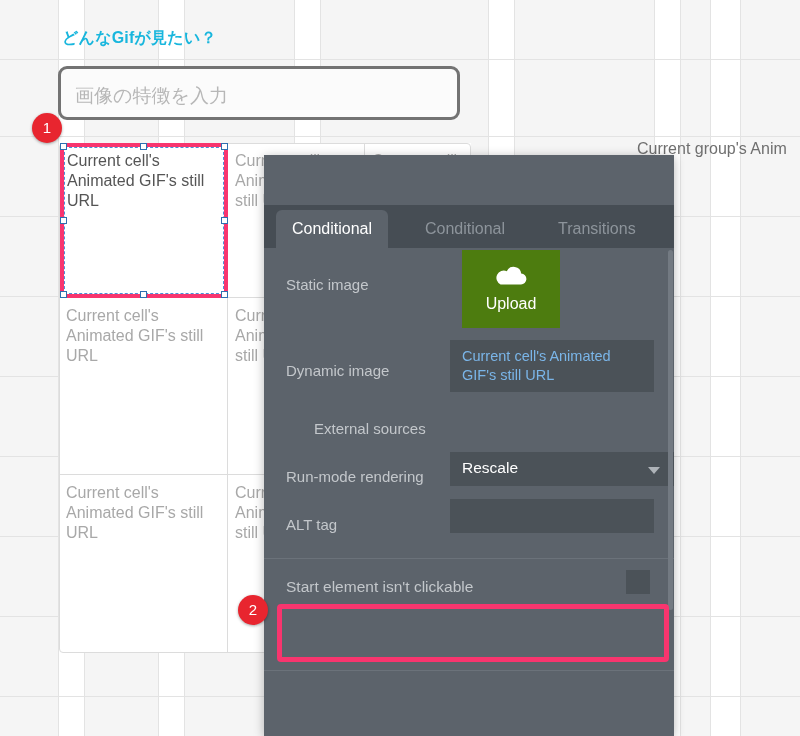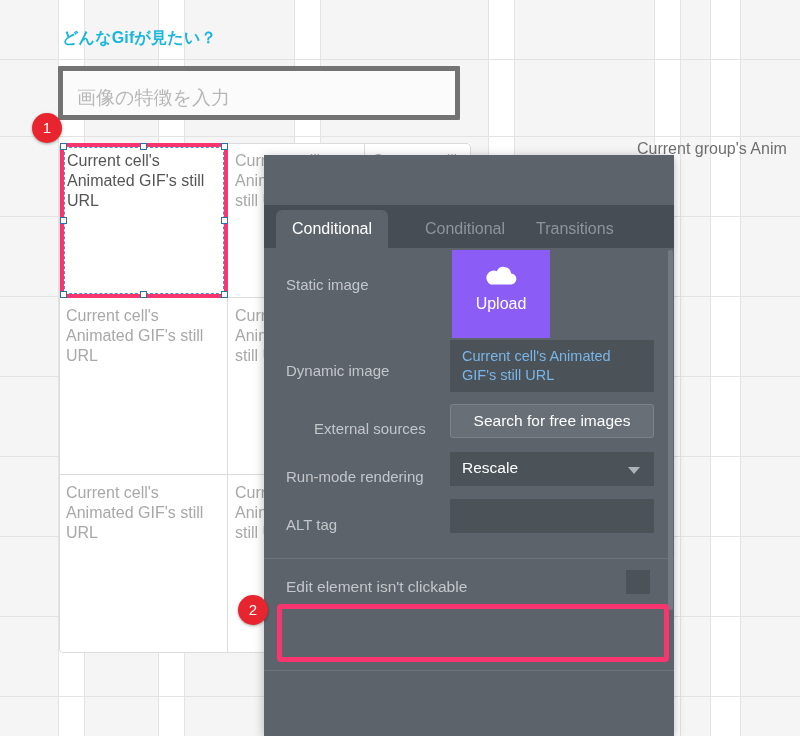--- a/index.html
+++ b/index.html
@@ -57,22 +57,22 @@
     white-space: nowrap;
   }
 
   #search-input-box {
     position: absolute;
     left: 58px;
     top: 66px;
     width: 402px;
     height: 54px;
     background: #fbfbfb;
-    border: 5px solid #737373;
-    border-radius: 1px;
+    border: 3px solid #737373;
+    border-radius: 9px;
   }
 
   #search-input-box .ph {
     position: absolute;
     left: 14px;
     top: 14px;
     font-size: 19px;
     color: #b7b7b7;
     white-space: nowrap;
   }
@@ -230,21 +230,21 @@
   }
 
   .pe-tab.active {
     background: #5c636b;
     color: #ffffff;
     border-radius: 6px 6px 0 0;
   }
 
   #tab-appearance { left: 12px; }
   #tab-conditional { left: 145px; }
-  #tab-transitions { left: 256px; }
+  #tab-transitions { left: 278px; }
 
   
   #pe-body {
     position: absolute;
     left: 0;
     top: 93px;
     width: 410px;
     bottom: 0;
     background: #5c636b;
   }
@@ -254,25 +254,25 @@
     font-size: 15px;
     color: #c3c7cb;
     white-space: nowrap;
   }
 
   
   #label-static { left: 22px; top: 28px; }
 
   #upload-button {
     position: absolute;
-    left: 188px;
+    left: 198px;
     top: 2px;
     width: 98px;
-    height: 88px;
-    background: #8b5cf6;
+    height: 78px;
+    background: #4d7c0f;
     cursor: pointer;
   }
   #upload-icon {
     position: absolute;
     left: 50%;
     top: 14px;
     transform: translateX(-50%);
   }
   #upload-label {
     position: absolute;
@@ -327,21 +327,21 @@
     white-space: nowrap;
   }
 
   
   #label-runmode { left: 22px; top: 220px; }
 
   #runmode-select {
     position: absolute;
     left: 186px;
     top: 204px;
-    width: 204px;
+    width: 224px;
     height: 34px;
     background: #4b5258;
     cursor: pointer;
   }
   #runmode-select .sv {
     position: absolute;
     left: 12px;
     top: 7px;
     font-size: 15.5px;
     color: #ffffff;
@@ -584,34 +584,33 @@
       </div>
       <div id="upload-label">Upload</div>
     </div>
 
     <div class="field-label" id="label-dynamic">Dynamic image</div>
     <div id="dynamic-value-box">
       <div class="dv-text">Current cell's Animated GIF's still URL</div>
     </div>
 
     <div class="field-label" id="label-external">External sources</div>
-    <div id="search-free-images-button">Search for free images</div>
 
     <div class="field-label" id="label-runmode">Run-mode rendering</div>
     <div id="runmode-select">
       <div class="sv">Rescale</div>
       <div class="caret"></div>
     </div>
 
     <div class="field-label" id="label-alt">ALT tag</div>
     <input id="alt-tag-input" type="text" value="" style="">
 
     <div id="divider-1"></div>
 
-    <div class="field-label" id="label-clickable">Edit element isn't clickable</div>
+    <div class="field-label" id="label-clickable">Start element isn't clickable</div>
     <div id="clickable-checkbox"></div>
 
 
     <div id="divider-2"></div>
 
   </div>
 
   <div id="pe-scrollbar"></div>
 </div>
 

